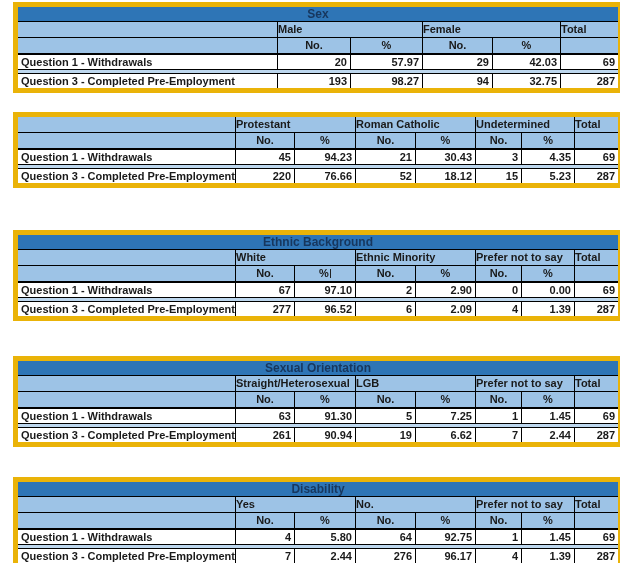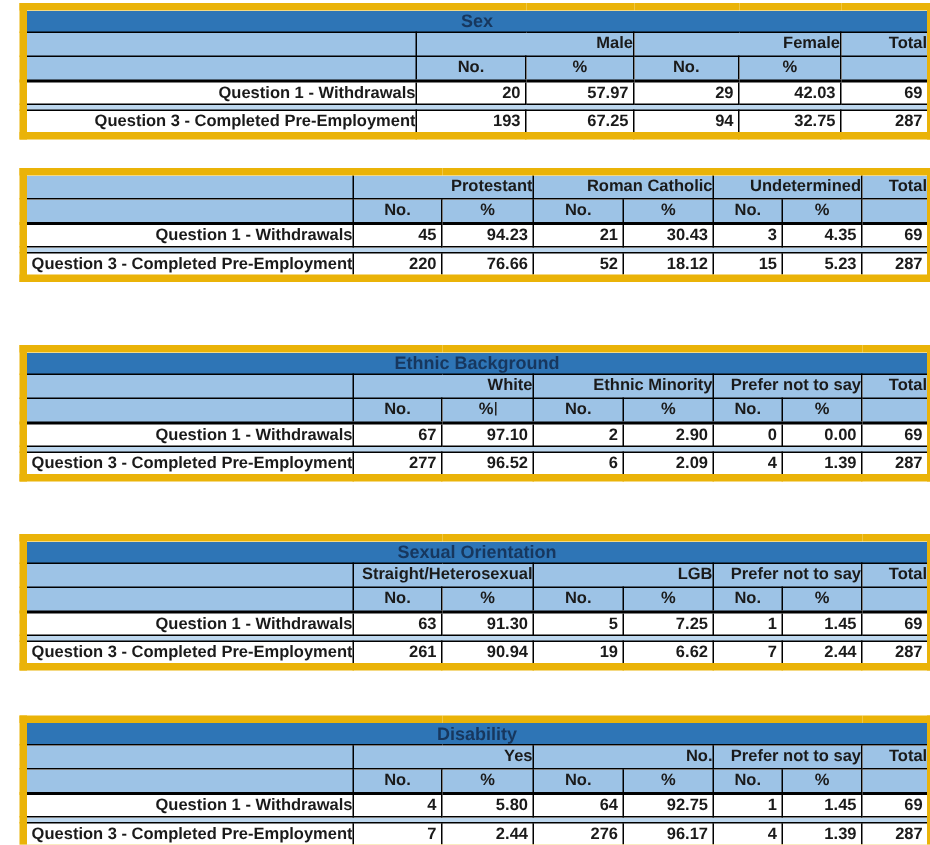--- a/index.html
+++ b/index.html
@@ -1,24 +1,24 @@
 <!DOCTYPE html>
 <html><head>
 <meta charset="utf-8">
 <style>
   html,body{margin:0;padding:0;background:#fff;width:620px;height:563px;overflow:hidden;}
   table{border-collapse:collapse;table-layout:fixed;width:605px;margin-left:13px;border:5px solid #eab308;}
   td{border:1px solid #000;font-family:"Liberation Sans",sans-serif;font-weight:bold;font-size:11px;
      color:#1a1a1a;overflow:hidden;white-space:nowrap;padding:0;}
   tr.title td{background:#2E75B6;color:#17375E;text-align:center;font-size:12px;height:14px;line-height:14px;}
-  tr.ghead td{background:#9DC3E6;text-align:right;height:15px;line-height:15px;}
+  tr.ghead td{background:#9DC3E6;text-align:left;height:15px;line-height:15px;}
   tr.shead td{background:#9DC3E6;text-align:center;height:15px;line-height:15px;border-bottom:2px solid #000;}
   tr.data td{background:#fff;height:14px;line-height:14px;}
   tr.sep td{background:#BDD7EE;height:3px;line-height:3px;font-size:1px;}
-  td.lab{text-align:right;padding-left:3px;}
+  td.lab{text-align:left;padding-left:3px;}
   td.num{text-align:right;padding-right:3px;}
   .t1{margin-top:2px;} .t2{margin-top:19px;} .t3{margin-top:42px;} .t4{margin-top:35px;} .t5{margin-top:30px;}
   .caret{display:inline-block;width:1px;height:9px;background:#222;margin-left:1px;vertical-align:-1px;}
 </style>
 </head>
 <body>
 
 <table class="t1">
   <colgroup>
       <col style="width:262px">
@@ -53,21 +53,21 @@
     <td class="num">29</td>
     <td class="num">42.03</td>
     <td class="num">69</td>
   </tr>
   <tr class="sep">
         <td colspan="6"></td>
       </tr>
   <tr class="data">
     <td class="lab">Question 3 - Completed Pre-Employment</td>
     <td class="num">193</td>
-    <td class="num">67.25</td>
+    <td class="num">98.27</td>
     <td class="num">94</td>
     <td class="num">32.75</td>
     <td class="num">287</td>
   </tr>
 </tbody>
   </table>
 
 <table class="t2">
   <colgroup>
       <col style="width:220px">

